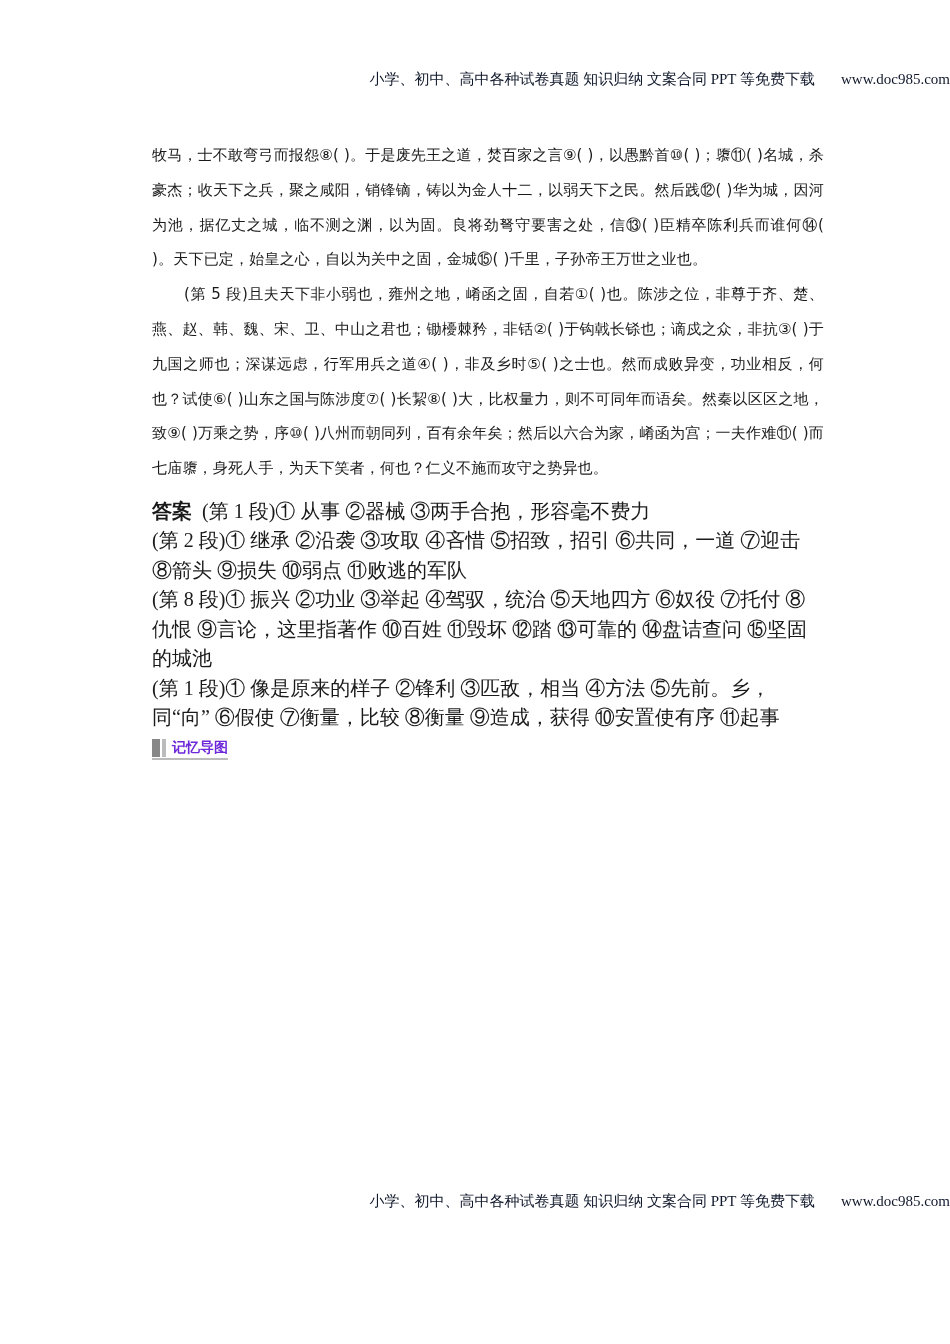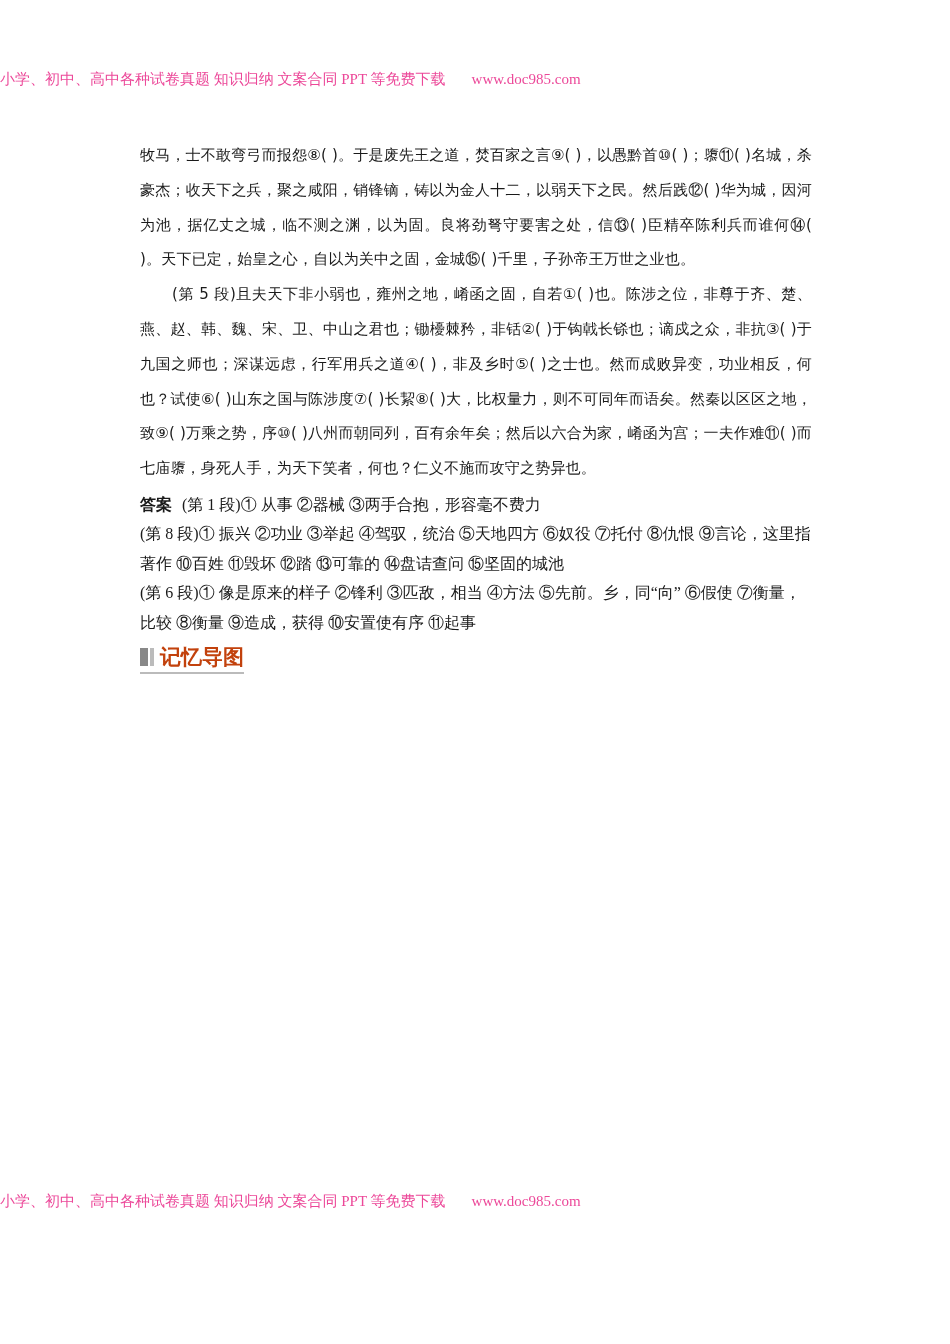--- a/index.html
+++ b/index.html
@@ -1,50 +1,51 @@
 <!DOCTYPE html>
 <html><head>
 <meta charset="utf-8">
 <style>
   html, body { margin: 0; padding: 0; background: #ffffff; }
   body { width: 950px; height: 1344px; position: relative; overflow: hidden;
          font-family: "DejaVu Serif", "Liberation Serif", serif; color: #1a1a1a; }
-  .header, .footer { position: absolute; left: 0; width: 950px; text-align: left;
-         font-size: 15px; font-family: "Liberation Serif", "DejaVu Serif", serif; color: #ec4899; }
+  .header, .footer { position: absolute; left: 0; width: 950px; text-align: right;
+         font-size: 15px; font-family: "Liberation Serif", "DejaVu Serif", serif; color: #0f172a; }
   .header { top: 70px; }
   .footer { top: 1192px; }
   .header .url, .footer .url { margin-left: 26px; }
-  .content { position: absolute; left: 140px; top: 138px; width: 672px; }
+  .content { position: absolute; left: 152px; top: 138px; width: 672px; }
   .para { font-family: "DejaVu Sans", "Liberation Sans", sans-serif; font-size: 15px;
           line-height: 34.8px; text-align: justify; text-align-last: left; margin: 0; letter-spacing: 0.2px; }
   .para.indent { text-indent: 32px; }
-  .answers { margin-top: 4px; font-family: "Liberation Serif", "DejaVu Serif", serif; font-size: 16px;
+  .answers { margin-top: 11px; font-family: "Liberation Serif", "DejaVu Serif", serif; font-size: 20px;
              line-height: 29.5px; }
   .answers p { margin: 0; }
   .answers .label { font-family: "DejaVu Sans", sans-serif; font-weight: bold; margin-right: 10px; }
   .sec-head { margin-top: 6px; display: inline-flex; align-items: center; border-bottom: 2px solid #bbb; padding-bottom: 1px; }
   .sec-head .bar { display: inline-block; width: 8px; height: 18px; background: #888; margin-right: 2px; }
   .sec-head .bar2 { display: inline-block; width: 4px; height: 18px; background: #bbb; margin-right: 6px; }
-  .sec-head .title { font-family: "DejaVu Sans", sans-serif; font-weight: bold; font-size: 21px; color: #c2410c; }
+  .sec-head .title { font-family: "DejaVu Sans", sans-serif; font-weight: bold; font-size: 14px; color: #6d28d9; }
 </style>
 </head>
 <body>
 
 <div class="header">
   <span>小学、初中、高中各种试卷真题  知识归纳  文案合同  PPT 等免费下载</span><span class="url">www.doc985.com</span>
 </div>
 
 <div class="content">
   <p class="para">牧马，士不敢弯弓而报怨⑧(            )。于是废先王之道，焚百家之言⑨(            )，以愚黔首⑩(            )；隳⑪(            )名城，杀豪杰；收天下之兵，聚之咸阳，销锋镝，铸以为金人十二，以弱天下之民。然后践⑫(            )华为城，因河为池，据亿丈之城，临不测之渊，以为固。良将劲弩守要害之处，信⑬(            )臣精卒陈利兵而谁何⑭(            )。天下已定，始皇之心，自以为关中之固，金城⑮(            )千里，子孙帝王万世之业也。</p>
   <p class="para indent">(第 5 段)且夫天下非小弱也，雍州之地，崤函之固，自若①(            )也。陈涉之位，非尊于齐、楚、燕、赵、韩、魏、宋、卫、中山之君也；锄櫌棘矜，非铦②(            )于钩戟长铩也；谪戍之众，非抗③(            )于九国之师也；深谋远虑，行军用兵之道④(            )，非及乡时⑤(            )之士也。然而成败异变，功业相反，何也？试使⑥(            )山东之国与陈涉度⑦(            )长絜⑧(            )大，比权量力，则不可同年而语矣。然秦以区区之地，致⑨(            )万乘之势，序⑩(            )八州而朝同列，百有余年矣；然后以六合为家，崤函为宫；一夫作难⑪(            )而七庙隳，身死人手，为天下笑者，何也？仁义不施而攻守之势异也。</p>
 
   <div class="answers">
     <p><span class="label">答案</span><span>(第 1 段)① 从事   ②器械   ③两手合抱，形容毫不费力</span></p>
+    <p>(第 2 段)① 继承   ②沿袭   ③攻取   ④吝惜   ⑤招致，招引   ⑥共同，一道   ⑦迎击   ⑧箭头   ⑨损失   ⑩弱点   ⑪败逃的军队</p>
     <p>(第 8 段)① 振兴   ②功业   ③举起   ④驾驭，统治   ⑤天地四方   ⑥奴役   ⑦托付   ⑧仇恨   ⑨言论，这里指著作   ⑩百姓   ⑪毁坏   ⑫踏   ⑬可靠的   ⑭盘诘查问   ⑮坚固的城池</p>
-    <p>(第 6 段)① 像是原来的样子   ②锋利   ③匹敌，相当   ④方法   ⑤先前。乡，同“向”   ⑥假使   ⑦衡量，比较   ⑧衡量   ⑨造成，获得   ⑩安置使有序   ⑪起事</p>
+    <p>(第 1 段)① 像是原来的样子   ②锋利   ③匹敌，相当   ④方法   ⑤先前。乡，同“向”   ⑥假使   ⑦衡量，比较   ⑧衡量   ⑨造成，获得   ⑩安置使有序   ⑪起事</p>
   </div>
 
   <div class="sec-head">
     <span class="bar"></span>
       <span class="bar2"></span>
     <span class="title">记忆导图</span>
   </div>
 </div>
 
 <div class="footer">

